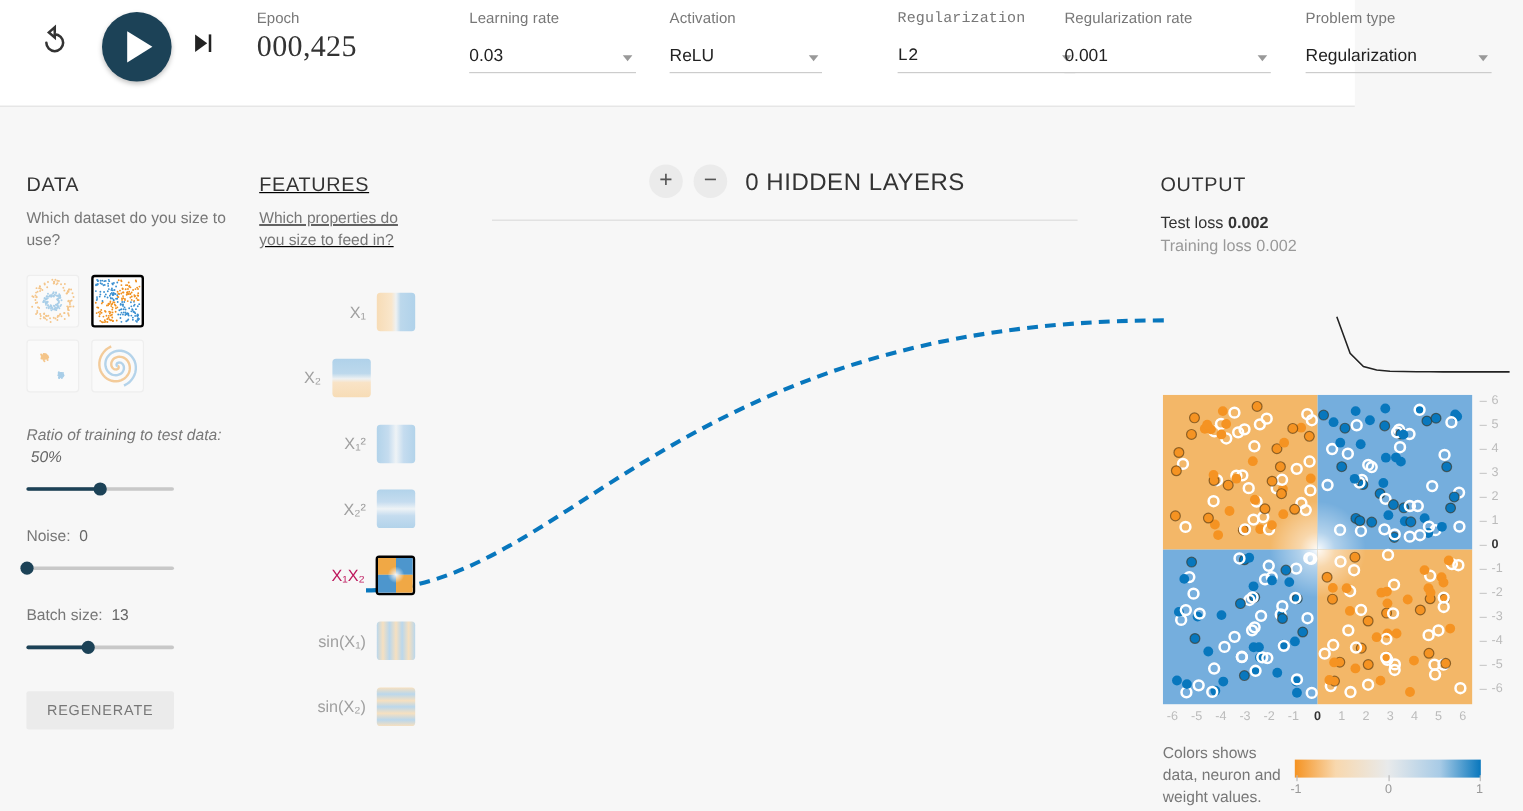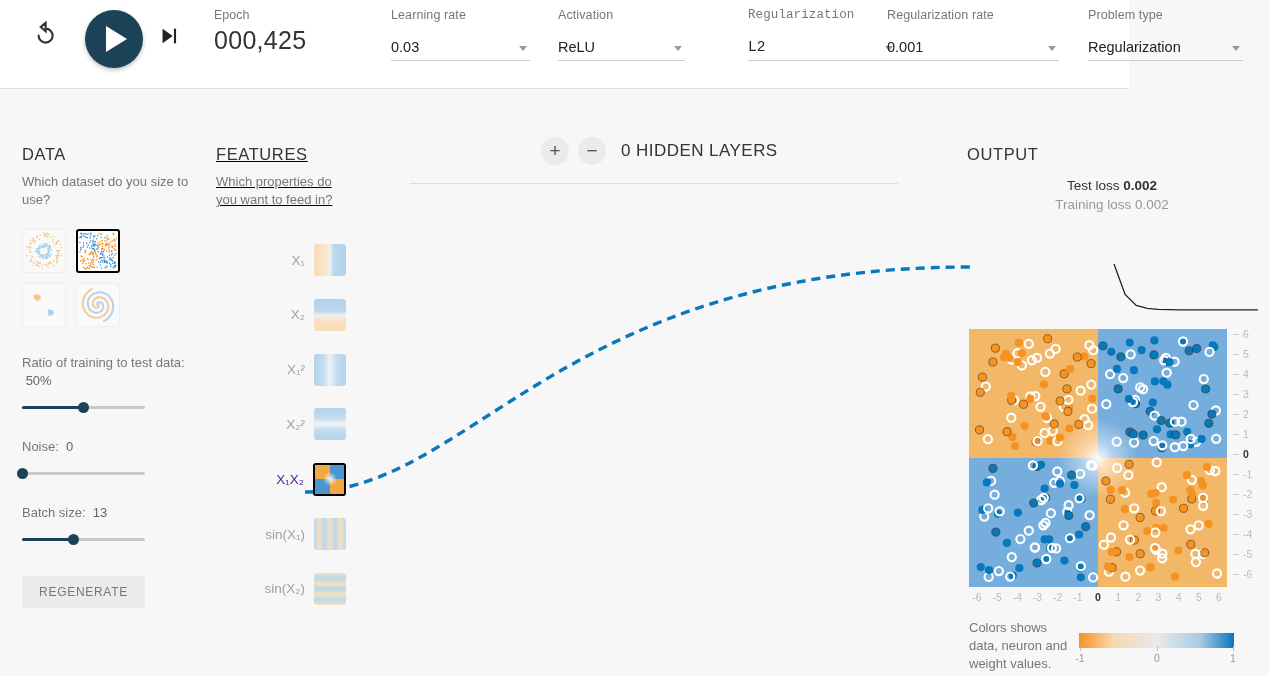--- a/index.html
+++ b/index.html
@@ -61,21 +61,21 @@
     position: absolute; right: 3px; top: 10px;
     width: 0; height: 0;
     border-left: 4.5px solid transparent;
     border-right: 4.5px solid transparent;
     border-top: 5px solid #999;
   }
   #epoch-block { position: absolute; left: 214px; top: 8px; }
   #epoch-block .lbl { font-size: 12.5px; color: #777; }
   #epoch-val {
     font-size: 25px; color: #333; margin-top: 4px;
-    letter-spacing: .3px; font-weight: 400;
+    letter-spacing: .3px; font-weight: 400; font-family: Liberation Serif, serif;
   }
 
   
   #body-area { position: absolute; left: 0; top: 89px; width: 1269px; height: 587px; }
 
   .col-title {
     font-size: 16.5px; color: #333; letter-spacing: .6px;
   }
   .col-sub {
     font-size: 13px; color: #777; line-height: 18px; margin-top: 9px;
@@ -117,21 +117,21 @@
   #feat-col { position: absolute; left: 216px; top: 56px; width: 130px; text-decoration: underline; }
   #feat-list { position: absolute; left: 0; top: 98px; width: 130px; }
   .feat-row {
     position: absolute; height: 34px; width: 130px;
     display: flex; align-items: center; justify-content: flex-end;
   }
   .feat-lbl {
     font-size: 13.5px; color: #a0a0a0; margin-right: 9px;
     white-space: nowrap;
   }
-  .feat-row.active .feat-lbl { color: #4c1d95; }
+  .feat-row.active .feat-lbl { color: #be185d; }
   .feat-box {
     width: 32px; height: 32px; border-radius: 3px;
     overflow: hidden; cursor: pointer; position: relative;
     flex: none;
   }
   .feat-row.active .feat-box {
     border: 2.5px solid #000; width: 33px; height: 33px;
   }
   .feat-row.active .feat-box::after {
     content: ""; position: absolute; right: -8px; top: 50%;
@@ -144,35 +144,35 @@
   
   #layers-ctrl { position: absolute; left: 541px; top: 48px; width: 400px; height: 32px; }
   .circ-btn {
     width: 28px; height: 28px; border-radius: 50%;
     background: #ebebeb; border: none; cursor: pointer;
     position: absolute; top: 0; color: #555; font-size: 19px;
     line-height: 26px; text-align: center; font-family: inherit;
   }
   #layers-text {
     position: absolute; left: 80px; top: 4px;
-    font-size: 17px; color: #333; letter-spacing: .45px;
+    font-size: 20px; color: #333; letter-spacing: .45px;
     white-space: nowrap;
     text-align: right;
   }
   #layers-divider {
     position: absolute; left: 410px; top: 94px;
     width: 488px; height: 1px; background: #ddd;
   }
 
   
   #net-svg { position: absolute; left: 0; top: 0; width: 1269px; height: 587px; pointer-events: none; }
 
   
   #out-col { position: absolute; left: 967px; top: 56px; width: 290px; }
-  #loss-lines { margin-top: 12px; text-align: center; }
+  #loss-lines { margin-top: 12px; }
   .loss-line { font-size: 13.5px; line-height: 19px; }
   #test-loss-line { color: #333; }
   #test-loss-line b { font-weight: 700; }
   #train-loss-line { color: #999; }
   #loss-chart {
     position: absolute; left: 135px; top: 115px;
     width: 160px; height: 55px; overflow: hidden;
   }
   #heat-wrap { position: absolute; left: 2px; top: 184px; }
   #heatmap {
@@ -883,21 +883,21 @@
         </svg>
       </div>
       <div class="ds-thumb">
         <svg viewBox="0 0 44 44" width="100%" height="100%">
           <path id="spiral-o" fill="none" stroke="#f3cb9a" stroke-width="2.1" d="M22.0 22.0 L22.3 22.0 L22.5 22.2 L22.7 22.3 L22.8 22.6 L22.9 22.9 L22.9 23.2 L22.9 23.6 L22.7 23.9 L22.5 24.3 L22.1 24.6 L21.7 24.8 L21.2 25.0 L20.7 25.1 L20.1 25.0 L19.5 24.9 L18.9 24.7 L18.3 24.3 L17.7 23.8 L17.3 23.2 L16.9 22.5 L16.6 21.7 L16.5 20.8 L16.5 19.9 L16.6 18.9 L17.0 18.0 L17.5 17.1 L18.1 16.2 L18.9 15.5 L19.9 14.8 L21.0 14.4 L22.1 14.0 L23.4 13.9 L24.7 14.0 L26.0 14.2 L27.3 14.7 L28.5 15.4 L29.6 16.3 L30.6 17.4 L31.5 18.7 L32.1 20.2 L32.5 21.7 L32.7 23.4 L32.6 25.0 L32.3 26.7 L31.7 28.4 L30.8 29.9 L29.6 31.4 L28.2 32.7 L26.6 33.7 L24.9 34.5 L22.9 35.1 L20.9 35.3 L18.8 35.3 L16.8 34.9 L14.7 34.1 L12.8 33.1 L11.0 31.7 L9.5 30.1 L8.2 28.2 L7.1 26.1 L6.4 23.8 L6.1 21.4 L6.1 19.0 L6.5 16.5 L7.3 14.1 L8.5 11.8 L10.0 9.7 L11.8 7.8 L14.0 6.2 L16.4 4.9 "></path>
           <path id="spiral-b" fill="none" stroke="#b4d3ea" stroke-width="2.1" d="M22.0 22.0 L21.7 22.0 L21.5 21.8 L21.3 21.7 L21.2 21.4 L21.1 21.1 L21.1 20.8 L21.1 20.4 L21.3 20.1 L21.5 19.7 L21.9 19.4 L22.3 19.2 L22.8 19.0 L23.3 18.9 L23.9 19.0 L24.5 19.1 L25.1 19.3 L25.7 19.7 L26.3 20.2 L26.7 20.8 L27.1 21.5 L27.4 22.3 L27.5 23.2 L27.5 24.1 L27.4 25.1 L27.0 26.0 L26.5 26.9 L25.9 27.8 L25.1 28.5 L24.1 29.2 L23.0 29.6 L21.9 30.0 L20.6 30.1 L19.3 30.0 L18.0 29.8 L16.7 29.3 L15.5 28.6 L14.4 27.7 L13.4 26.6 L12.5 25.3 L11.9 23.8 L11.5 22.3 L11.3 20.6 L11.4 19.0 L11.7 17.3 L12.3 15.6 L13.2 14.1 L14.4 12.6 L15.8 11.3 L17.4 10.3 L19.1 9.5 L21.1 8.9 L23.1 8.7 L25.2 8.7 L27.2 9.1 L29.3 9.9 L31.2 10.9 L33.0 12.3 L34.5 13.9 L35.8 15.8 L36.9 17.9 L37.6 20.2 L37.9 22.6 L37.9 25.0 L37.5 27.5 L36.7 29.9 L35.5 32.2 L34.0 34.3 L32.2 36.2 L30.0 37.8 L27.6 39.1 "></path>
         </svg>
       </div>
     </div>
 
-    <div style="margin-top:27px;">
+    <div style="margin-top:27px;font-style:italic;">
       <div class="slider-label">
         <span>Ratio of training to test data:</span>
         &nbsp;<b>50%</b>
       </div>
       <div class="slider">
         <div class="track"></div>
         <div class="fill" id="ratio-fill" style="width: 50%;"></div>
         <div class="knob" id="ratio-knob" style="left: 50%;"></div>
       </div>
     </div>
@@ -924,27 +924,27 @@
         <div class="fill" id="batch-fill" style="width: 42%;"></div>
         <div class="knob" id="batch-knob" style="left: 42%;"></div>
       </div>
     </div>
 
     <button id="regen-btn">REGENERATE</button>
   </div>
 
   <div id="feat-col">
     <div class="col-title">FEATURES</div>
-    <div class="col-sub">Which properties do you want to feed in?</div>
+    <div class="col-sub">Which properties do you size to feed in?</div>
     <div id="feat-list">
         <div class="feat-row" style="top: 0px;">
           <div class="feat-lbl">X₁</div>
           <div class="feat-box" style="background: linear-gradient(to right, rgb(247, 220, 182) 0%, rgb(249, 230, 203) 38%, rgb(238, 241, 242) 50%, rgb(188, 216, 236) 62%, rgb(176, 210, 234) 100%);"></div>
         </div>
-        <div class="feat-row" style="top: 54.8px;">
+        <div class="feat-row" style="top: 54.8px; justify-content: center;">
           <div class="feat-lbl">X₂</div>
           <div class="feat-box" style="background: linear-gradient(rgb(176, 210, 234) 0%, rgb(188, 216, 236) 38%, rgb(238, 241, 242) 52%, rgb(249, 227, 198) 62%, rgb(247, 220, 182) 100%);"></div>
         </div>
         <div class="feat-row" style="top: 109.6px;">
           <div class="feat-lbl">X₁²</div>
           <div class="feat-box" style="background: linear-gradient(to right, rgb(178, 211, 234) 0%, rgb(197, 220, 239) 30%, rgb(238, 243, 246) 50%, rgb(197, 220, 239) 70%, rgb(178, 211, 234) 100%);"></div>
         </div>
         <div class="feat-row" style="top: 164.4px;">
           <div class="feat-lbl">X₂²</div>
           <div class="feat-box" style="background: linear-gradient(rgb(178, 211, 234) 0%, rgb(197, 220, 239) 32%, rgb(238, 243, 246) 50%, rgb(197, 220, 239) 68%, rgb(178, 211, 234) 100%);"></div>

